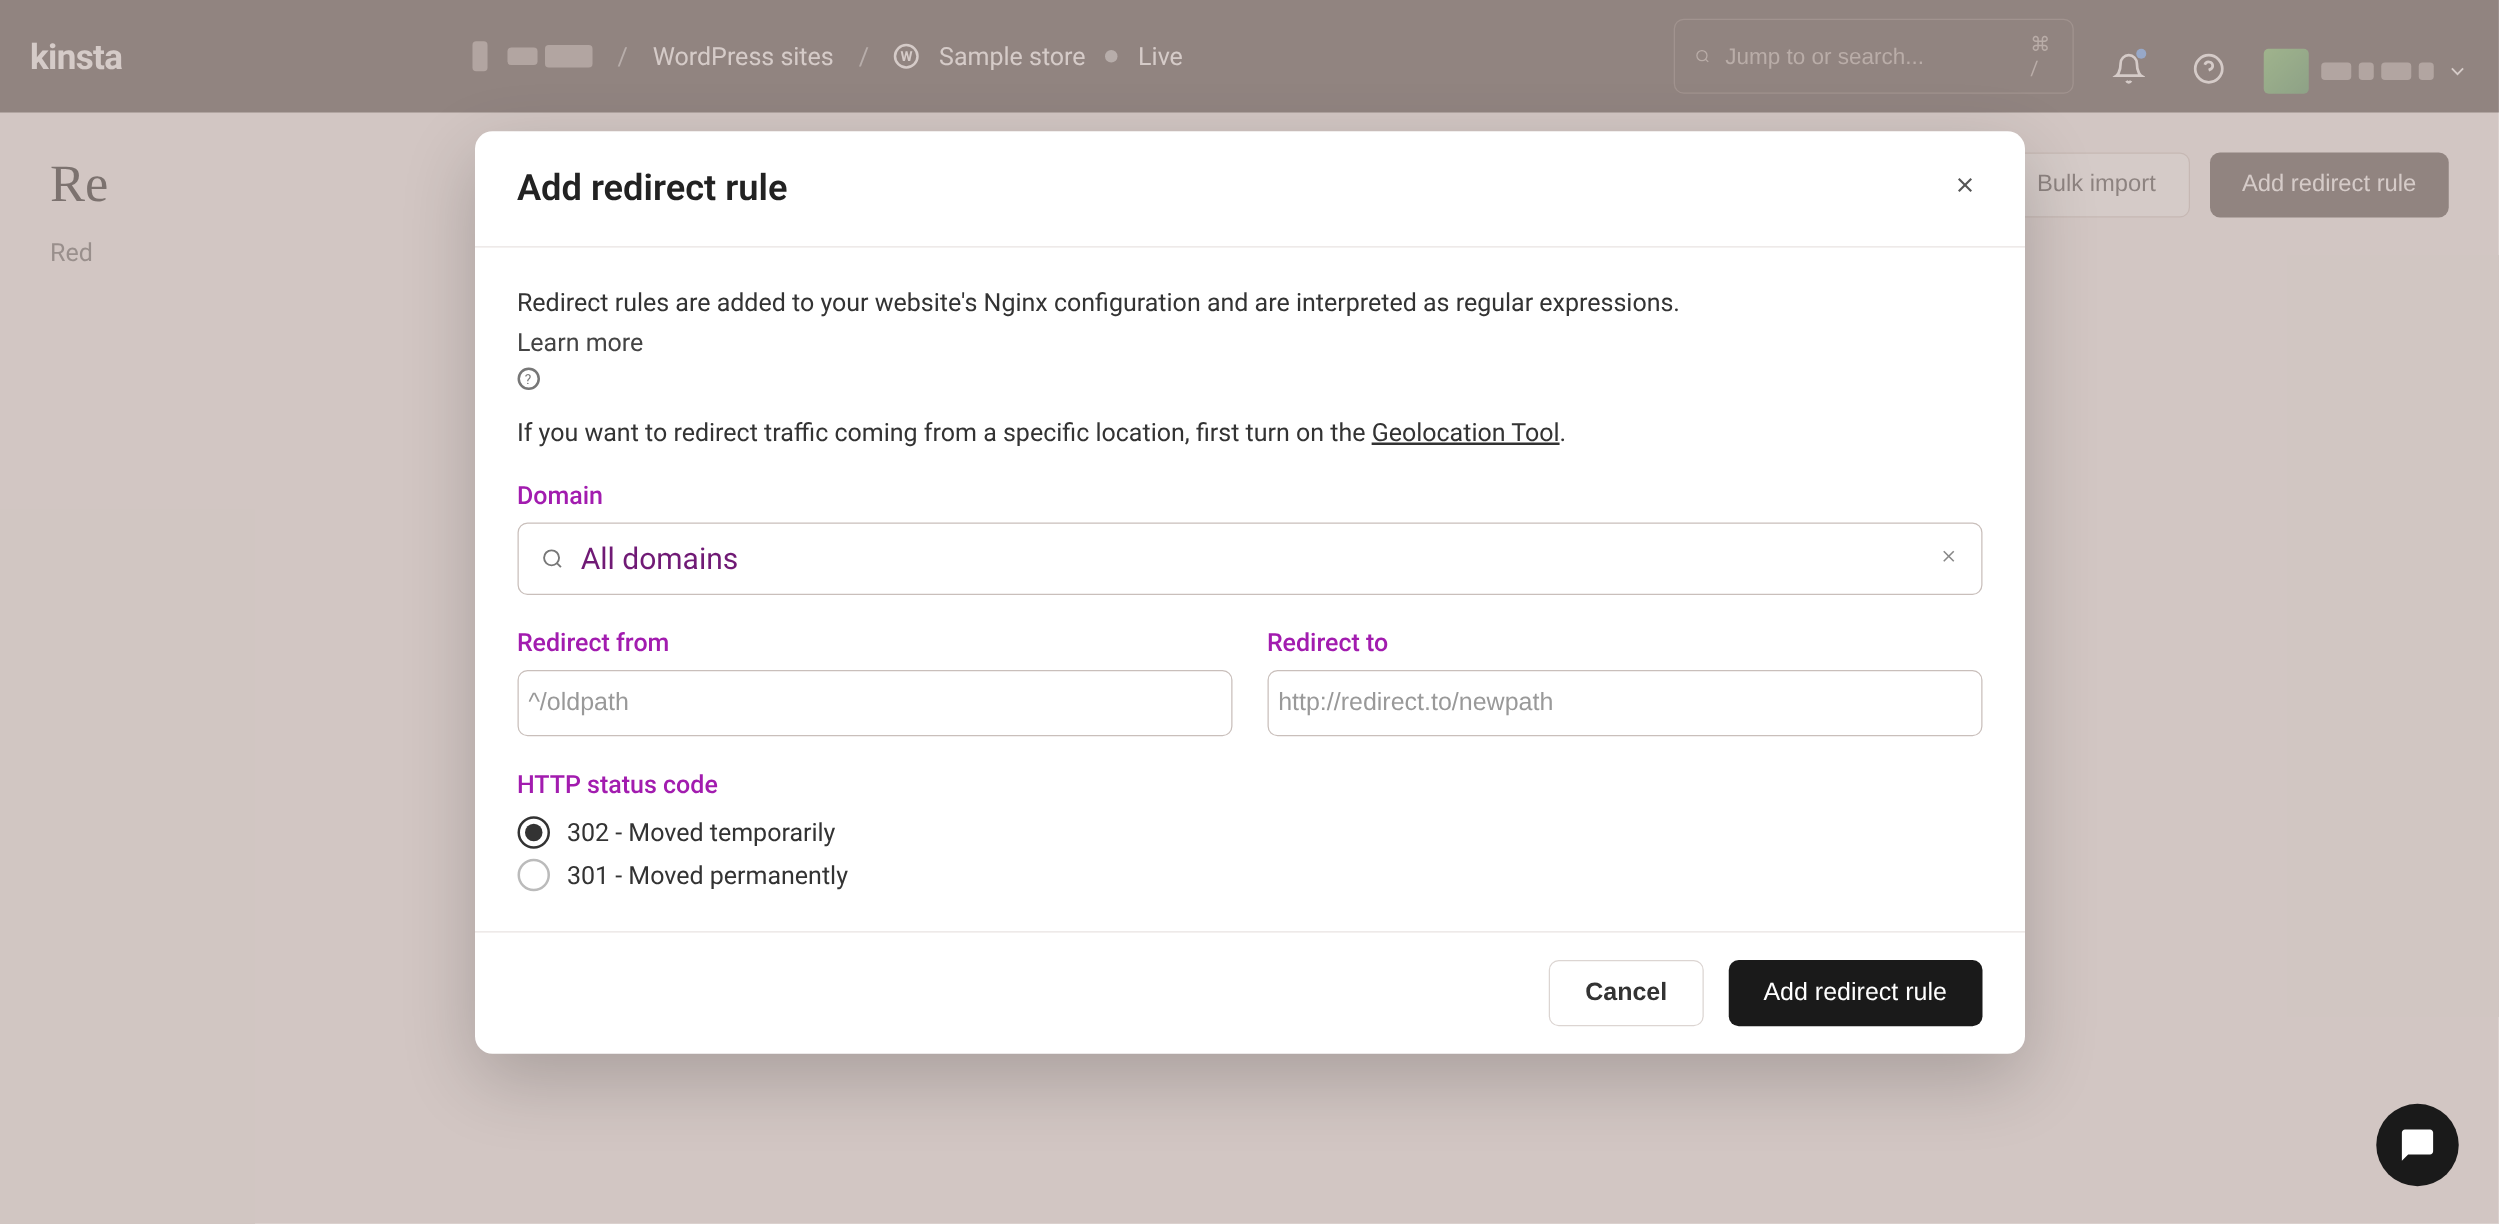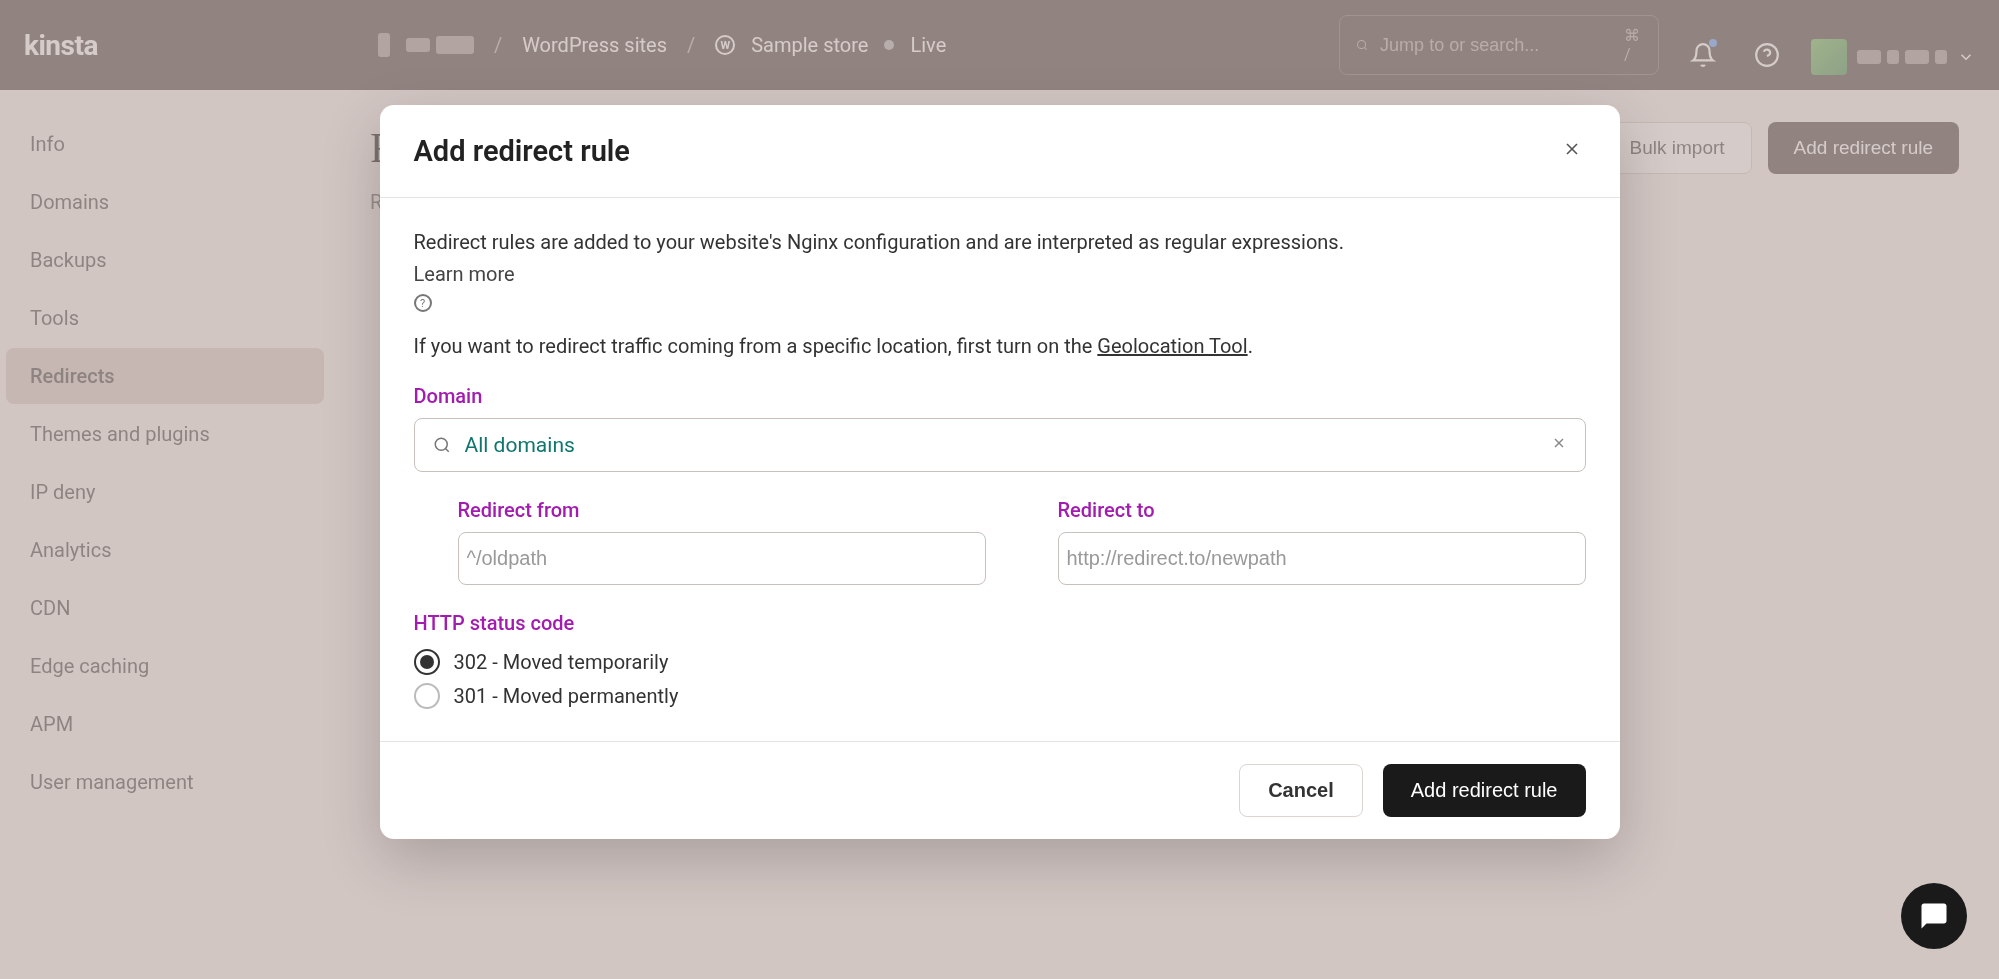--- a/index.html
+++ b/index.html
@@ -280,38 +280,37 @@
       border: 1px solid #c9bfbb;
       border-radius: 8px;
       padding: 14px 18px;
       gap: 14px;
     }
     .domain-select .search-icon {
       color: #777;
     }
     .domain-value {
       flex: 1;
-      font-size: 21px;
-      color: #0f766e;
+      font-size: 24px;
+      color: #701a75;
     }
     .clear-btn {
       color: #888;
       cursor: pointer;
       font-size: 18px;
       background: none;
       border: none;
     }
     .form-row {
       display: flex;
       gap: 28px;
       margin-top: 26px;
     }
     .form-col {
       flex: 1;
-      margin-left: 44px;
     }
     .text-input {
       width: 100%;
       border: 1px solid #c9bfbb;
       border-radius: 8px;
       padding: 14px 8px;
       font-size: 20px;
       color: #333;
       outline: none;
     }
@@ -454,34 +453,20 @@
           <span class="blur-box small" style="width:12px;"></span>
       </span>
       <svg width="18" height="18" viewBox="0 0 24 24" fill="none" stroke="#fff" stroke-width="2">
           <polyline points="6 9 12 15 18 9"></polyline>
         </svg>
     </div>
   </div>
 </div>
 
 <div class="main body-scrim">
-  <div class="sidebar" id="sidebar">
-      <div class="sidebar-item">Info</div>
-      <div class="sidebar-item">Domains</div>
-      <div class="sidebar-item">Backups</div>
-      <div class="sidebar-item">Tools</div>
-      <div class="sidebar-item active">Redirects</div>
-      <div class="sidebar-item">Themes and plugins</div>
-      <div class="sidebar-item">IP deny</div>
-      <div class="sidebar-item">Analytics</div>
-      <div class="sidebar-item">CDN</div>
-      <div class="sidebar-item">Edge caching</div>
-      <div class="sidebar-item">APM</div>
-      <div class="sidebar-item">User management</div>
-    </div>
   <div class="content">
     <div class="page-header">
       <h1 class="page-title">Re</h1>
       <div class="page-actions">
         <button class="btn btn-outline">Bulk import</button>
         <button class="btn btn-primary">Add redirect rule</button>
       </div>
     </div>
     <p class="page-subtitle">Red</p>
   </div>

